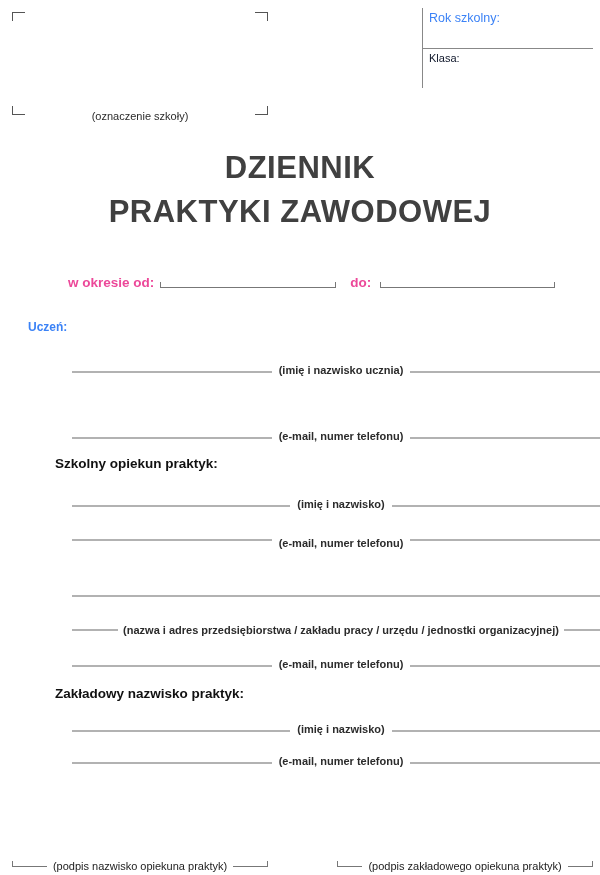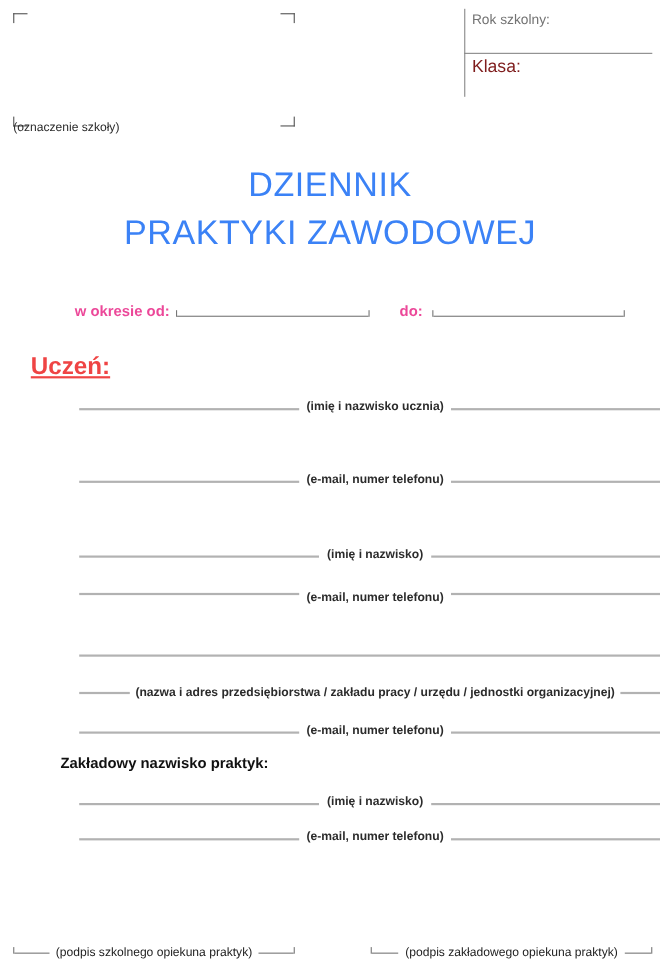--- a/index.html
+++ b/index.html
@@ -7,44 +7,44 @@
   body { font-family:"Liberation Sans","DejaVu Sans",sans-serif; color:#1a1a1a; }
   .page { position:relative; width:600px; height:875px; background:#ffffff; overflow:hidden; }
 
   
   .school-box { position:absolute; left:12px; top:12px; width:256px; height:103px; }
   .corner { position:absolute; width:13px; height:9px; }
   .c-tl { left:0; top:0; border-top:1px solid #555; border-left:1px solid #555; }
   .c-tr { right:0; top:0; border-top:1px solid #555; border-right:1px solid #555; }
   .c-bl { left:0; bottom:0; border-bottom:1px solid #555; border-left:1px solid #555; }
   .c-br { right:0; bottom:0; border-bottom:1px solid #555; border-right:1px solid #555; }
-  .school-caption { position:absolute; left:0; right:0; top:98px; text-align:left;
+  .school-caption { position:absolute; left:0; right:0; top:98px; text-align:center;
                     font-size:11px; color:#2b2b2b; }
 
   
   .yb-vline { position:absolute; left:422px; top:8px; width:1px; height:80px; background:#888; }
   .yb-hline { position:absolute; left:422px; top:48px; width:171px; height:1px; background:#888; }
-  .yb-rok   { position:absolute; left:429px; top:11px; font-size:12.5px; color:#737373; }
-  .yb-klasa { position:absolute; left:429px; top:52px; font-size:16px; color:#7f1d1d; }
+  .yb-rok   { position:absolute; left:429px; top:11px; font-size:12.5px; color:#3b82f6; }
+  .yb-klasa { position:absolute; left:429px; top:52px; font-size:11px; color:#0f172a; }
 
   
   .title { position:absolute; left:0; top:146px; width:600px; text-align:center;
-           font-size:31px; font-weight:normal; line-height:44px; letter-spacing:0.5px; color:#3b82f6; }
+           font-size:31px; font-weight:bold; line-height:44px; letter-spacing:0.5px; color:#404040; }
 
   
   .period-row { position:absolute; left:68px; top:275px; display:flex; align-items:flex-end; }
   .p-label { font-size:13.5px; font-weight:bold; line-height:13px; color:#ec4899; position:relative; top:1px; }
   .bracket { display:flex; align-items:flex-end; height:6px; margin-left:6px; }
   .tick { width:1px; height:6px; background:#777; }
   .bseg { flex:1; height:0; border-bottom:1px solid #777; }
-  .do-label { margin-left:27px; }
+  .do-label { margin-left:14px; }
   .bracket.second { margin-left:9px; }
 
   
-  .h-big   { position:absolute; left:28px; font-size:22px; font-weight:bold; color:#ef4444;text-decoration:underline; }
+  .h-big   { position:absolute; left:28px; font-size:12px; font-weight:bold; color:#3b82f6; }
   .h-small { position:absolute; left:55px; font-size:13.5px; font-weight:bold; color:#111; }
 
   
   .field-row { position:absolute; left:72px; width:538px; display:flex; align-items:center;font-weight:bold; }
   .seg { flex:1; height:0; border-top:2px solid #b2b2b2; }
   .flabel { font-size:11px; color:#2b2b2b; line-height:1.2; padding:0 7px;
             white-space:nowrap; margin-top:-2px; }
   .flabel.lab-below { margin-top:7px; }
   .flabel.lab-mid { margin-top:1px; padding:0 5px; }
 
@@ -98,20 +98,21 @@
     <span class="seg"></span>
     <span class="flabel">(imię i nazwisko ucznia)</span>
     <span class="seg"></span>
   </div>
   <div class="field-row" style="top:432px">
     <span class="seg"></span>
     <span class="flabel">(e-mail, numer telefonu)</span>
     <span class="seg"></span>
   </div>
 
+  <div class="h-small" style="top:456px">Szkolny opiekun praktyk:</div>
 
   <div class="field-row" style="top:500px">
     <span class="seg"></span>
     <span class="flabel">(imię i nazwisko)</span>
     <span class="seg"></span>
   </div>
   <div class="field-row" style="top:530px">
     <span class="seg"></span>
     <span class="flabel lab-below">(e-mail, numer telefonu)</span>
     <span class="seg"></span>
@@ -141,21 +142,21 @@
   </div>
   <div class="field-row" style="top:757px">
     <span class="seg"></span>
     <span class="flabel">(e-mail, numer telefonu)</span>
     <span class="seg"></span>
   </div>
 
   <div class="sig-row" style="left:12px; top:861px">
     <span class="tick"></span>
     <span class="sseg"></span>
-    <span class="sig-label">(podpis szkolnego opiekuna praktyk)</span>
+    <span class="sig-label">(podpis nazwisko opiekuna praktyk)</span>
     <span class="sseg"></span>
     <span class="tick"></span>
   </div>
   <div class="sig-row" style="left:337px; top:861px">
     <span class="tick"></span>
     <span class="sseg"></span>
     <span class="sig-label">(podpis zakładowego opiekuna praktyk)</span>
     <span class="sseg"></span>
     <span class="tick"></span>
   </div>

